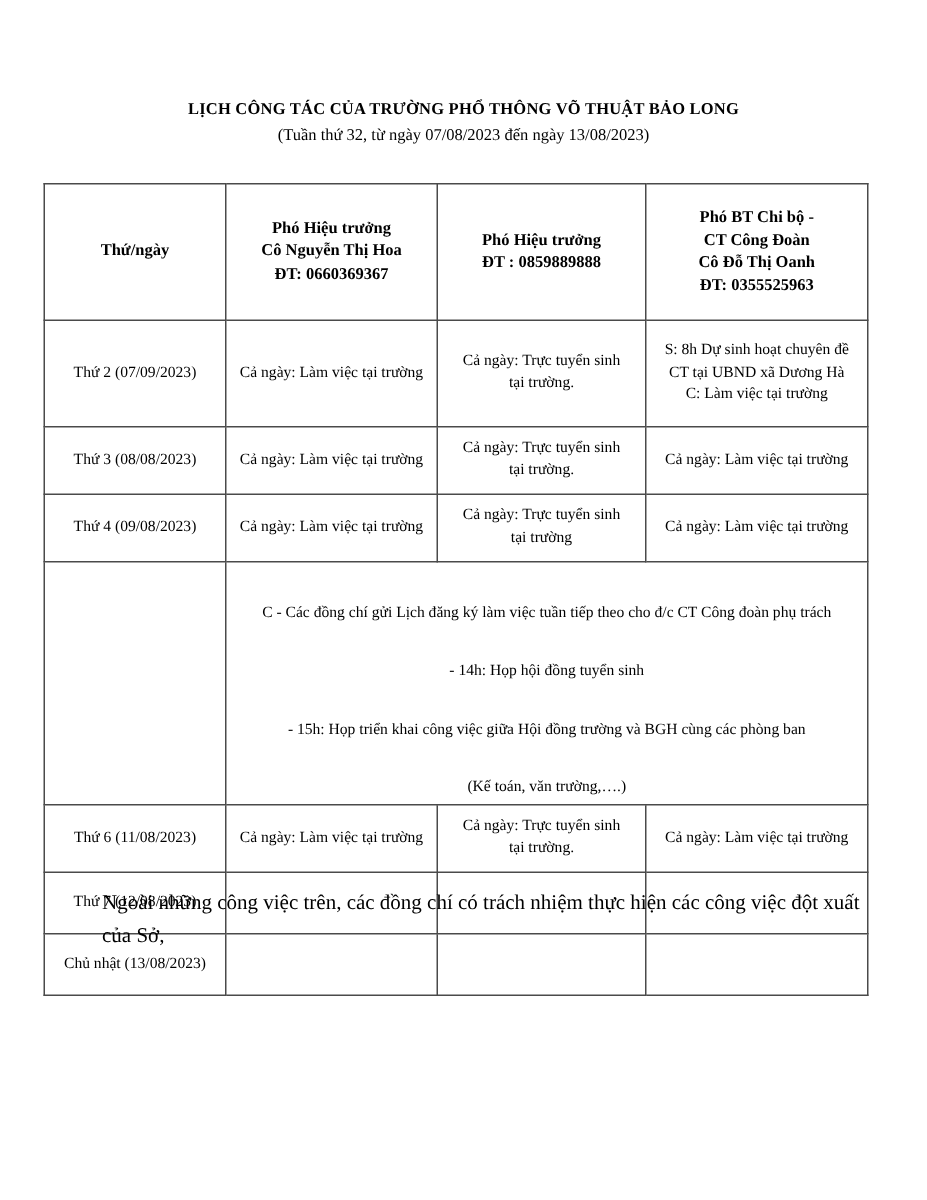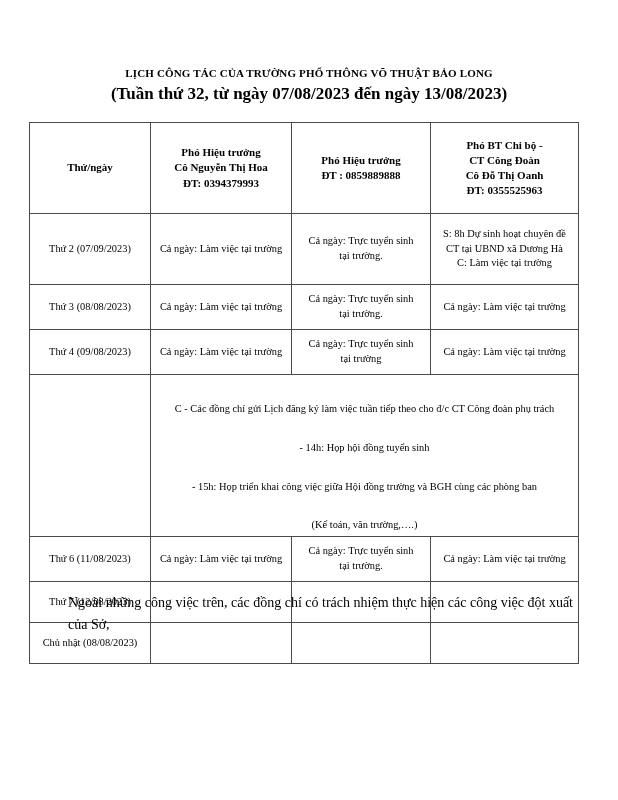--- a/index.html
+++ b/index.html
@@ -32,22 +32,22 @@
     text-align: center;
   }
   .doc-title {
     font-size: 11px;
     font-weight: bold;
     letter-spacing: 0.15px;
     line-height: 1.35;
     white-space: nowrap;
   }
   .doc-subtitle {
-    font-size: 17px;
-    font-weight: bold;
+    font-size: 11px;
+    font-weight: normal;
     line-height: 1.35;
     margin-top: 2px;
     white-space: nowrap;
   }
 
   
   .schedule-wrap {
     position: absolute;
     left: 29px;
     top: 122px;
@@ -140,21 +140,21 @@
       </colgroup>
       <thead>
         <tr class="r-head">
           <th>
             <span>Thứ/ngày</span>
           </th>
           <th>
             <div class="cell-lines">
               <span>Phó Hiệu trưởng</span>
               <span>Cô Nguyễn Thị Hoa</span>
-              <span>ĐT: 0394379993</span>
+              <span>ĐT: 0660369367</span>
             </div>
           </th>
           <th>
             <div class="cell-lines">
               <span>Phó Hiệu trưởng</span>
               <span>ĐT : 0859889888</span>
             </div>
           </th>
           <th>
             <div class="cell-lines">
@@ -261,21 +261,21 @@
               <div class="cell-lines"></div>
             </td>
             <td class="empty-cell">
               <div class="cell-lines"></div>
             </td>
             <td class="empty-cell">
               <div class="cell-lines"></div>
             </td>
           </tr>
           <tr class="r-blank">
-            <td class="day-cell">Chủ nhật (08/08/2023)</td>
+            <td class="day-cell">Chủ nhật (13/08/2023)</td>
             <td class="empty-cell">
               <div class="cell-lines"></div>
             </td>
             <td class="empty-cell">
               <div class="cell-lines"></div>
             </td>
             <td class="empty-cell">
               <div class="cell-lines"></div>
             </td>
           </tr>

